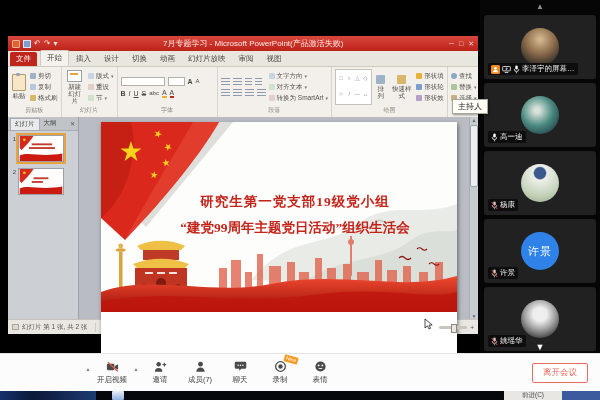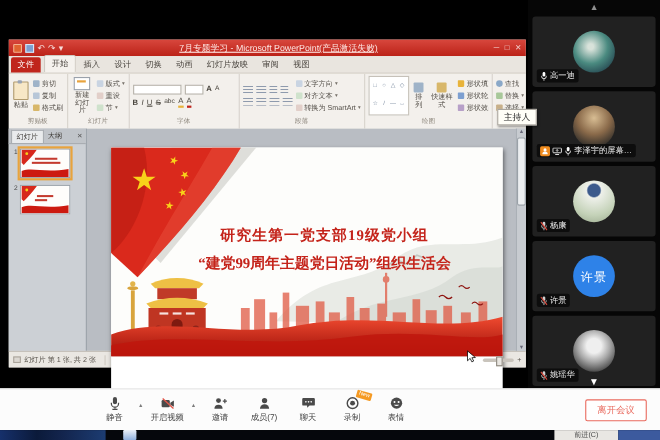--- a/index.html
+++ b/index.html
@@ -6,21 +6,21 @@
   body{width:600px;height:400px;background:#000;font-family:"Liberation Sans","DejaVu Sans",sans-serif;overflow:hidden;position:relative;}
   .stage{position:absolute;inset:0;}
 
   
   .ppt{position:absolute;left:8px;top:36px;width:470px;height:298px;display:flex;flex-direction:column;background:#ece9e4;box-sizing:border-box;}
   .titlebar{height:15px;background:linear-gradient(#d8473d,#bb2218);display:flex;align-items:center;color:#fff;font-size:8px;padding:0 4px;flex:0 0 auto;}
   .qat{display:flex;gap:3px;align-items:center;}
   .appic{width:8px;height:8px;background:#e06330;border:1px solid #f4b08e;box-sizing:border-box;border-radius:1px;}
   .saveic{width:8px;height:8px;background:#7d9fd0;border:1px solid #dbe6f5;box-sizing:border-box;}
   .qglyph{color:#f6ddda;font-size:8px;line-height:1;}
-  .ttl{flex:1;text-align:center;white-space:nowrap;overflow:hidden;text-overflow:ellipsis;color:#ffe9e6;text-decoration:underline;}
+  .ttl{flex:1;text-align:center;white-space:nowrap;overflow:hidden;text-overflow:ellipsis;color:#ffe9e6;}
   .winctl{display:flex;gap:5px;color:#f3d2ce;font-size:7px;line-height:1;}
   .tabsrow{height:15px;background:#e9e5df;display:flex;align-items:flex-end;font-size:7.5px;color:#4a453f;border-bottom:1px solid #cfcac2;padding-left:2px;gap:1px;}
   .tab{padding:2px 6px 2px;white-space:nowrap;}
   .tab.file{background:#c0251c;color:#fff;border-radius:2px 2px 0 0;margin-right:2px;}
   .tab.active{background:#f5f2ee;border:1px solid #cfcac2;border-bottom-color:#f5f2ee;border-radius:2px 2px 0 0;}
   .ribbon{flex:0 0 50px;background:#f3f0ec;display:flex;font-size:6.5px;color:#55504a;overflow:hidden;}
   .grp{border-right:1px solid #d8d3cc;display:flex;flex-direction:column;padding:2px 3px 0;box-sizing:border-box;}
   .gbody{flex:1;display:flex;gap:3px;align-items:stretch;}
   .glabel{text-align:center;font-size:6px;color:#8d867c;padding:1px 0 2px;white-space:nowrap;}
   .bigbtn{display:flex;flex-direction:column;align-items:center;justify-content:center;gap:1px;padding:0 1px;text-align:center;line-height:1.1;}
@@ -45,21 +45,21 @@
   .panel{width:70px;background:#ccd0d5;border-right:1px solid #9aa1a8;display:flex;flex-direction:column;font-size:6.5px;color:#3f3c38;flex:0 0 auto;}
   .ptabs{display:flex;align-items:center;background:#c0c4c9;border-bottom:1px solid #a9adb2;height:13px;padding-left:2px;}
   .ptab{padding:1px 4px;}
   .ptab.active{background:#e9ebed;border:1px solid #a9adb2;border-bottom:none;}
   .pclose{margin-left:auto;padding-right:3px;color:#555;font-size:6px;}
   .thumbwrap{display:flex;gap:2px;padding:4px 2px 2px;align-items:flex-start;}
   .tnum{font-size:6px;color:#444;width:6px;text-align:right;padding-top:1px;}
   .thumb{width:46px;height:27px;background:#fff;border:1px solid #9aa1a8;overflow:hidden;box-sizing:border-box;}
   .thumb.selected{outline:2px solid #e8a33d;}
   .slidearea{flex:1;position:relative;display:flex;justify-content:center;align-items:flex-start;min-width:0;}
-  .slide{width:356px;height:238px;margin-top:17px;background:#fff;box-shadow:1px 2px 4px rgba(0,0,0,.5);}
+  .slide{width:356px;height:238px;margin-top:5px;background:#fff;box-shadow:1px 2px 4px rgba(0,0,0,.5);}
   .vsb{position:absolute;right:0;top:0;bottom:0;width:8px;background:#c7cbd0;border-left:1px solid #aab0b6;display:flex;flex-direction:column;align-items:center;font-size:5px;color:#667;}
   .vsb .vthumb{width:6px;height:60px;background:#eceef0;border:1px solid #9aa1a8;margin-top:2px;border-radius:2px;}
   .vsb .vdown{margin-top:auto;}
   
   .status{height:14px;background:#eae7e2;border-top:1px solid #c6c1ba;display:flex;align-items:center;font-size:6.5px;color:#56514a;padding:0 4px;gap:8px;flex:0 0 auto;}
   .stit{display:flex;align-items:center;gap:3px;white-space:nowrap;}
   .sep{width:1px;height:9px;background:#cfcac2;}
   .sright{margin-left:auto;display:flex;align-items:center;gap:3px;}
   .vic{width:8px;height:7px;background:#dcd8d2;border:1px solid #aaa49b;box-sizing:border-box;}
   .vic.active{background:#f5c36a;border-color:#c78f35;}
@@ -441,32 +441,20 @@
   <div class="cursor">
     <svg width="10" height="12" viewBox="0 0 10 12">
         <path d="M1 1 L1 10 L3.4 7.8 L5 11 L6.6 10.2 L5 7.2 L8.2 7 Z" fill="#fff" stroke="#000" stroke-width=".7"></path>
       </svg>
   </div>
 
   <div class="sidebar">
     <span class="scrollup">▲</span>
 
     <div class="tile">
-      <div class="av av-teal"></div>
-      <div class="nl">
-        <svg viewBox="0 0 8 10" width="7" height="9">
-            <rect x="2.6" y="0.5" width="2.8" height="4.6" rx="1.4" fill="#fff"></rect>
-            <path d="M1.6 4.4v.6a2.4 2.4 0 0 0 4.8 0v-.6" stroke="#fff" stroke-width=".9" fill="none"></path>
-            <line x1="4" y1="8" x2="4" y2="9.4" stroke="#fff" stroke-width=".9"></line>
-          </svg>
-        <span>高一迪</span>
-      </div>
-    </div>
-
-    <div class="tile">
       <div class="av av-sunset"></div>
       <div class="nl">
         <span class="hostb">
           <svg viewBox="0 0 8 8" width="7" height="7">
               <circle cx="4" cy="2.6" r="1.6" fill="#fff"></circle>
               <path d="M1.2 7a2.8 2.8 0 0 1 5.6 0z" fill="#fff"></path>
             </svg>
         </span>
         <svg viewBox="0 0 10 8" width="9" height="7">
             <rect x=".6" y=".6" width="8.8" height="5" rx=".8" fill="none" stroke="#fff" stroke-width=".9"></rect>
@@ -476,20 +464,32 @@
         <svg viewBox="0 0 8 10" width="7" height="9">
             <rect x="2.6" y="0.5" width="2.8" height="4.6" rx="1.4" fill="#fff"></rect>
             <path d="M1.6 4.4v.6a2.4 2.4 0 0 0 4.8 0v-.6" stroke="#fff" stroke-width=".9" fill="none"></path>
             <line x1="4" y1="8" x2="4" y2="9.4" stroke="#fff" stroke-width=".9"></line>
           </svg>
         <span>李泽宇的屏幕…</span>
       </div>
     </div>
 
     <div class="tile">
+      <div class="av av-teal"></div>
+      <div class="nl">
+        <svg viewBox="0 0 8 10" width="7" height="9">
+            <rect x="2.6" y="0.5" width="2.8" height="4.6" rx="1.4" fill="#fff"></rect>
+            <path d="M1.6 4.4v.6a2.4 2.4 0 0 0 4.8 0v-.6" stroke="#fff" stroke-width=".9" fill="none"></path>
+            <line x1="4" y1="8" x2="4" y2="9.4" stroke="#fff" stroke-width=".9"></line>
+          </svg>
+        <span>高一迪</span>
+      </div>
+    </div>
+
+    <div class="tile">
       <div class="av av-light"></div>
       <div class="nl">
         <svg viewBox="0 0 8 10" width="7" height="9">
             <rect x="2.6" y="0.5" width="2.8" height="4.6" rx="1.4" fill="#cfcfcf"></rect>
             <path d="M1.6 4.4v.6a2.4 2.4 0 0 0 4.8 0v-.6" stroke="#cfcfcf" stroke-width=".9" fill="none"></path>
             <line x1="4" y1="8" x2="4" y2="9.4" stroke="#cfcfcf" stroke-width=".9"></line>
             <line x1="0.8" y1="1" x2="7.2" y2="9.2" stroke="#e24a3c" stroke-width="1.1"></line>
           </svg>
         <span>杨康</span>
       </div>
@@ -518,29 +518,20 @@
             <line x1="0.8" y1="1" x2="7.2" y2="9.2" stroke="#e24a3c" stroke-width="1.1"></line>
           </svg>
         <span>姚瑶华</span>
       </div>
     </div>
 
     <span class="scrolldown">▼</span>
   </div>
 
   <div class="mtb">
-    <div class="tbtn">
-      <svg viewBox="0 0 14 14" width="13" height="13">
-          <rect x="5" y="1" width="4" height="7" rx="2" fill="#4a4a4a"></rect>
-          <path d="M3.5 6.5v1a3.5 3.5 0 0 0 7 0v-1" fill="none" stroke="#4a4a4a" stroke-width="1.2"></path>
-          <line x1="7" y1="11" x2="7" y2="12.4" stroke="#4a4a4a" stroke-width="1.2"></line>
-          <line x1="4.5" y1="13" x2="9.5" y2="13" stroke="#4a4a4a" stroke-width="1.2"></line>
-        </svg>
-      <span>静音</span>
-    </div>
     <span class="carw">▲</span>
     <div class="tbtn">
       <svg viewBox="0 0 14 14" width="13" height="13">
           <rect x="1" y="4" width="8" height="7" rx="1.2" fill="#4a4a4a"></rect>
           <path d="M9.5 6.5L13 4.5v6L9.5 8.5z" fill="#4a4a4a"></path>
           <line x1="2" y1="2.4" x2="12.6" y2="12.2" stroke="#e0564a" stroke-width="1.4"></line>
         </svg>
       <span>开启视频</span>
     </div>
     <span class="carw">▲</span>

